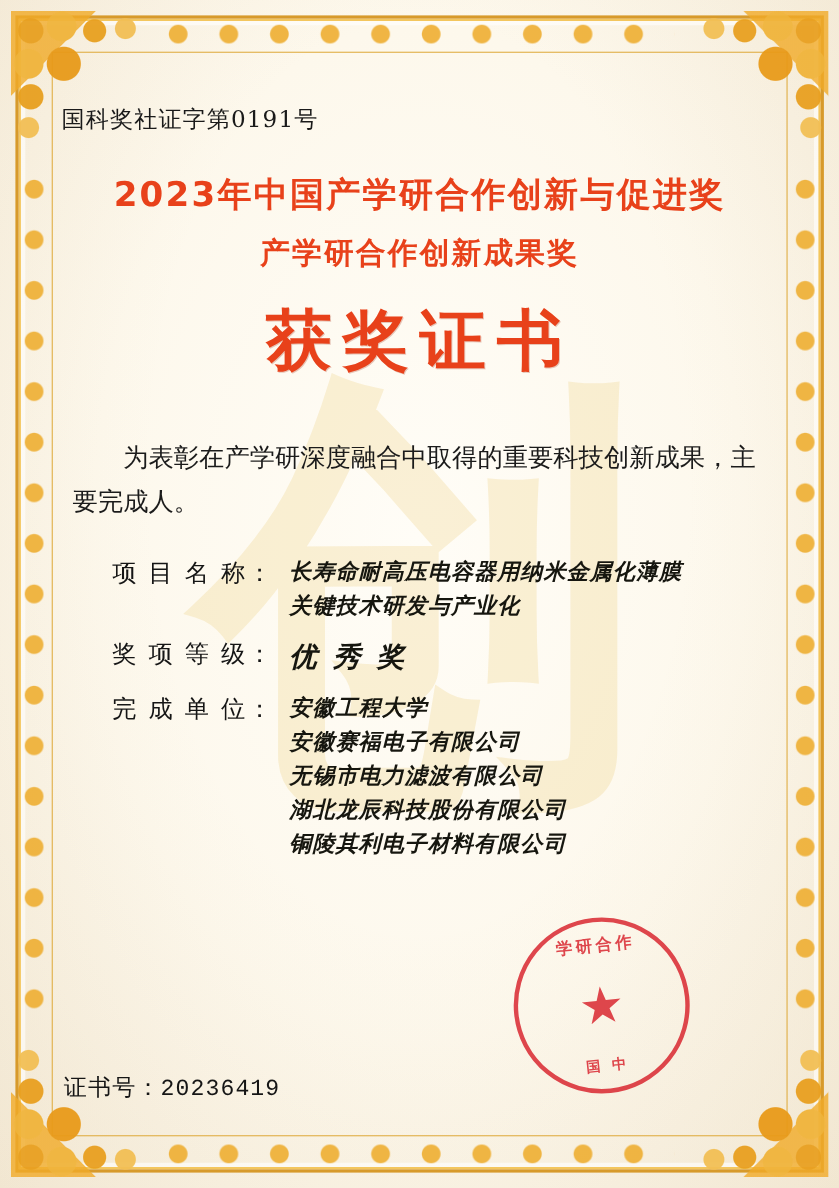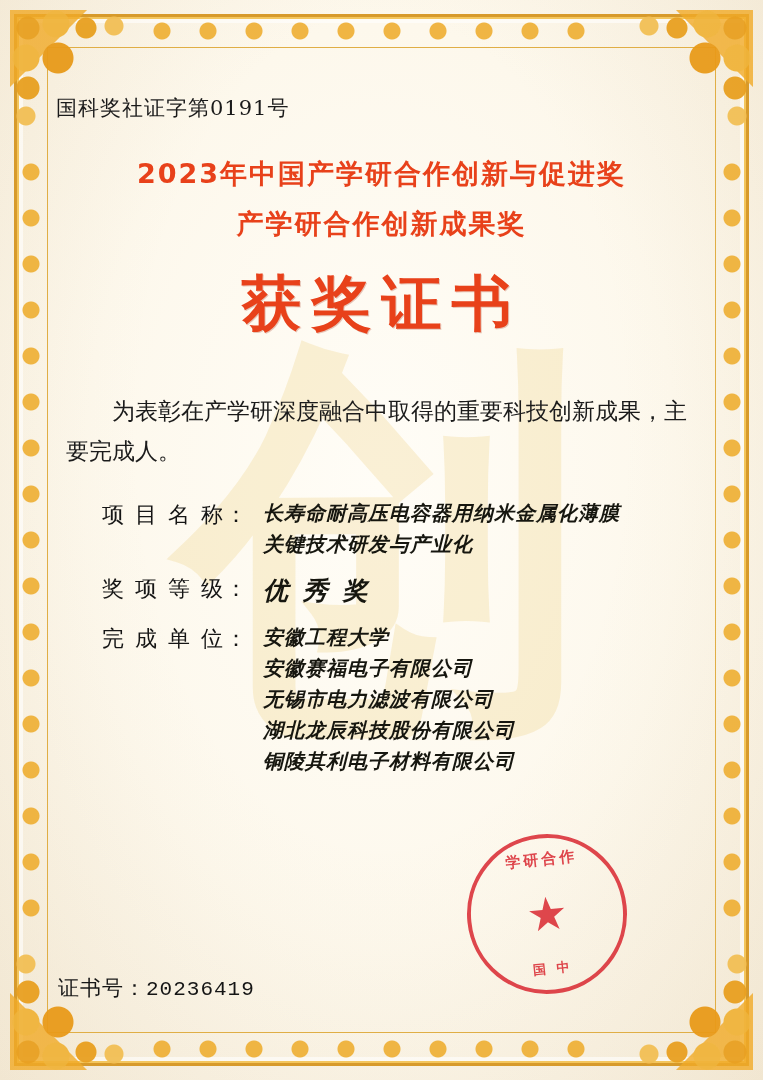--- a/index.html
+++ b/index.html
@@ -140,21 +140,21 @@
   .title-block {
     margin-top: 34px;
     text-align: center;
   }
   .title-line1, .title-line2 {
     color: #e8411a;
     font-weight: 700;
     font-family: "DejaVu Sans", "Liberation Sans", sans-serif;
     letter-spacing: 2px;
   }
-  .title-line1 { font-size: 27px; }
+  .title-line1 { font-size: 31px; }
   .title-line2 { font-size: 27px; margin-top: 14px; }
   .title-main {
     margin-top: 22px;
     font-size: 60px;
     font-weight: 700;
     color: #e8411a;
     letter-spacing: 10px;
     font-family: "DejaVu Serif", "Liberation Serif", serif;
     text-shadow: 1px 1px 0 rgba(160,40,10,0.25);
   }

